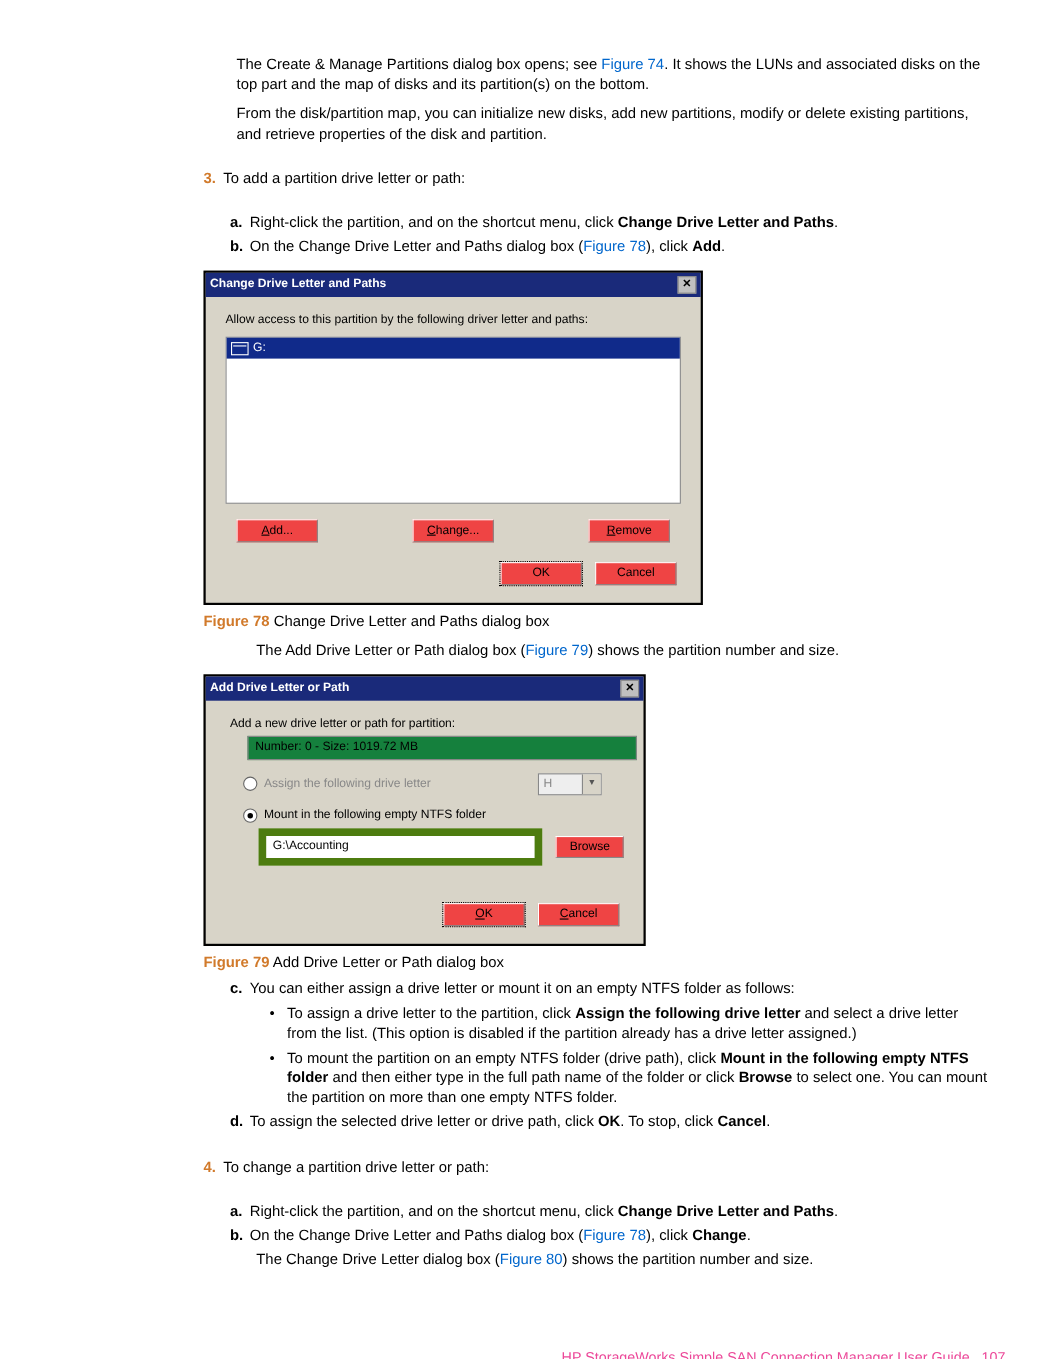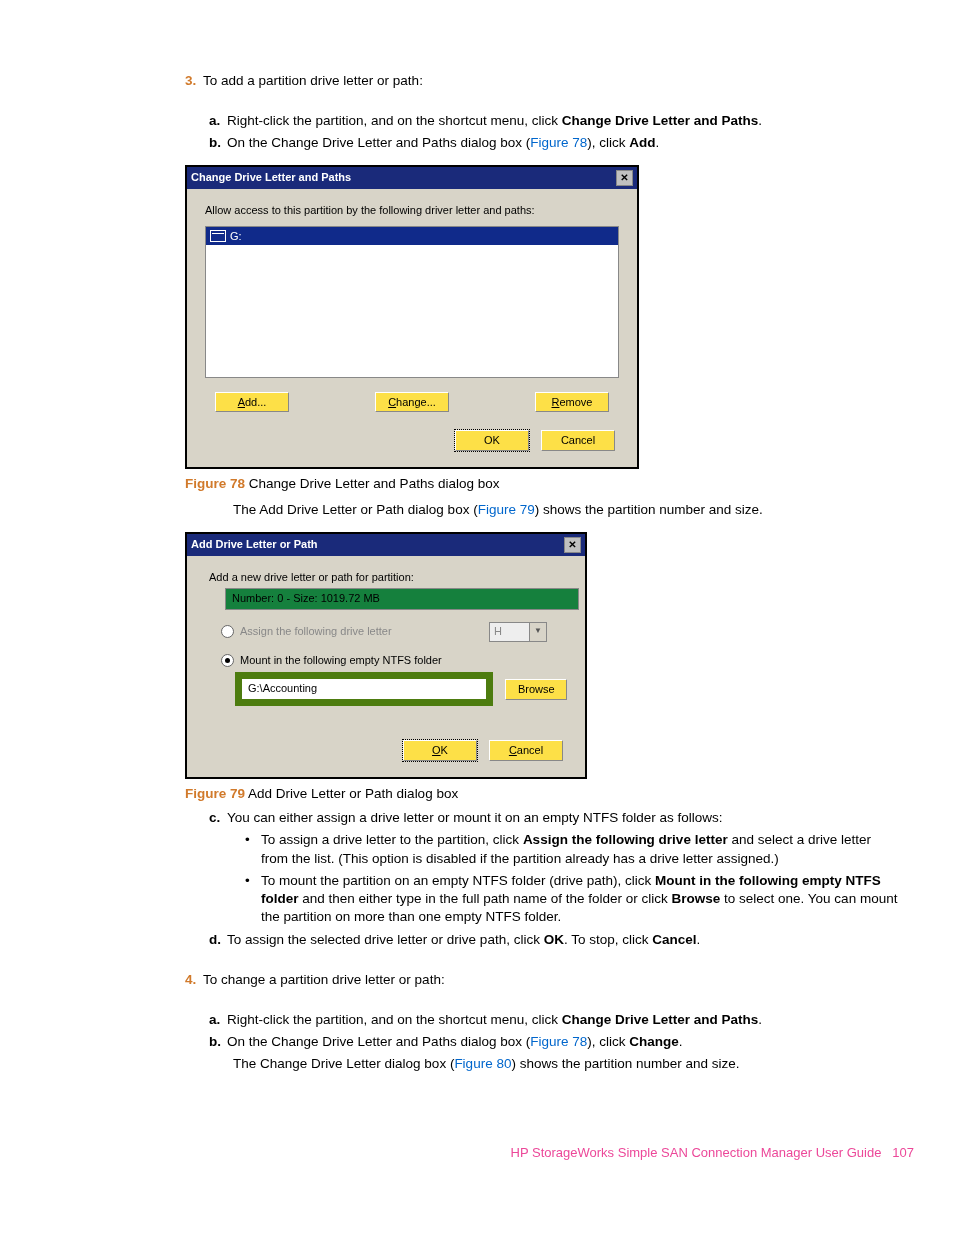--- a/index.html
+++ b/index.html
@@ -94,21 +94,21 @@
     display:inline-block;
     position:relative;
   }
   .drive-ico::after{
     content:"";
     position:absolute; left:1px; right:1px; top:2px; height:1px; background:#fff;
   }
   .btn {
     font-family: Tahoma, Arial, sans-serif;
     font-size: 11px;
-    background: #fde047;
+    background: #ef4444;
     border: 1px solid #888;
     border-top-color:#fff; border-left-color:#fff;
     padding: 2px 0;
     width: 72px;
     text-align: center;
   }
   .btn.default { outline: 1px dotted #000; }
   .btn-row { display:flex; justify-content:space-between; margin-top:14px; padding: 0 10px;}
   .btn-row2 { display:flex; justify-content:flex-end; gap:12px; margin-top:18px; padding: 0 4px 6px 0;}
   
@@ -149,20 +149,24 @@
   .row-flex { display:flex; align-items:center; gap:12px; }
   .indent-body { margin-left: 30px; }
   .under { text-decoration: underline; }
 </style>
 </head>
 <body>
 
 <div class="page">
   <div class="content">
 
+    <div class="indent-body para-block">
+      <span>The Create &amp; Manage Partitions dialog box opens; see </span><a class="link">Figure 74</a><span>. It shows the LUNs and associated disks on the top part and the map of disks and its partition(s) on the bottom.</span>
+    </div>
+    <div class="indent-body para-block">From the disk/partition map, you can initialize new disks, add new partitions, modify or delete existing partitions, and retrieve properties of the disk and partition.</div>
 
     <div class="ol-num">
       <span class="list-num">3.</span><span>To add a partition drive letter or path:</span>
     </div>
     <div class="ol-letter">
       <span class="list-letter">a.</span><span>Right-click the partition, and on the shortcut menu, click </span><b>Change Drive Letter and Paths</b><span>.</span>
     </div>
     <div class="ol-letter">
       <span class="list-letter">b.</span><span>On the Change Drive Letter and Paths dialog box (</span><a class="link">Figure 78</a><span>), click </span><b>Add</b><span>.</span>
     </div>

